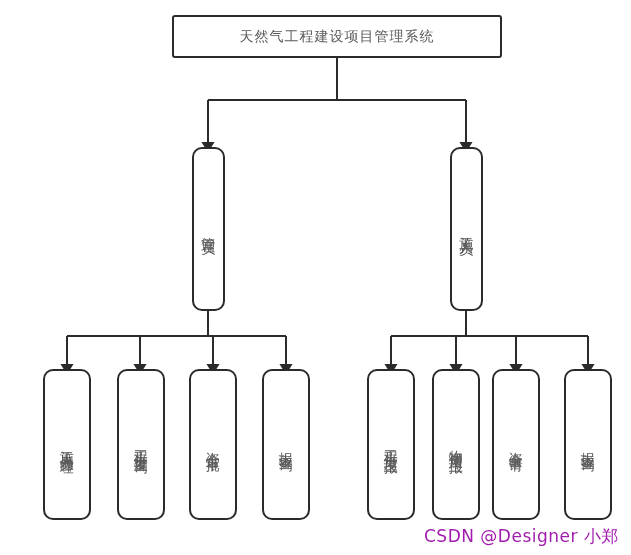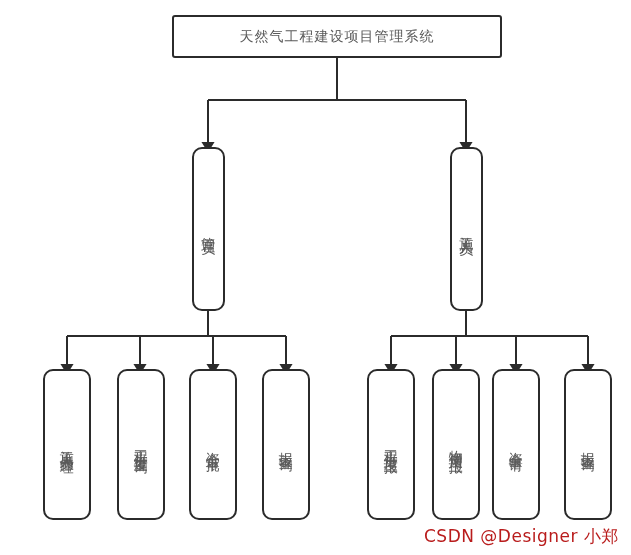--- a/index.html
+++ b/index.html
@@ -59,21 +59,21 @@
   .watermark {
     position: absolute;
     white-space: nowrap;
     pointer-events: none;
     user-select: none;
   }
   .wm-main {
     left: 424px;
     top: 525px;
     font-size: 17px;
-    color: #b91c1c;
+    color: #a21caf;
     letter-spacing: 0.5px;
   }
   .wm-sub {
     left: 452px;
     top: 536px;
     font-size: 15px;
     color: #e0e2e4;
     letter-spacing: 1px;
   }
 </style>

